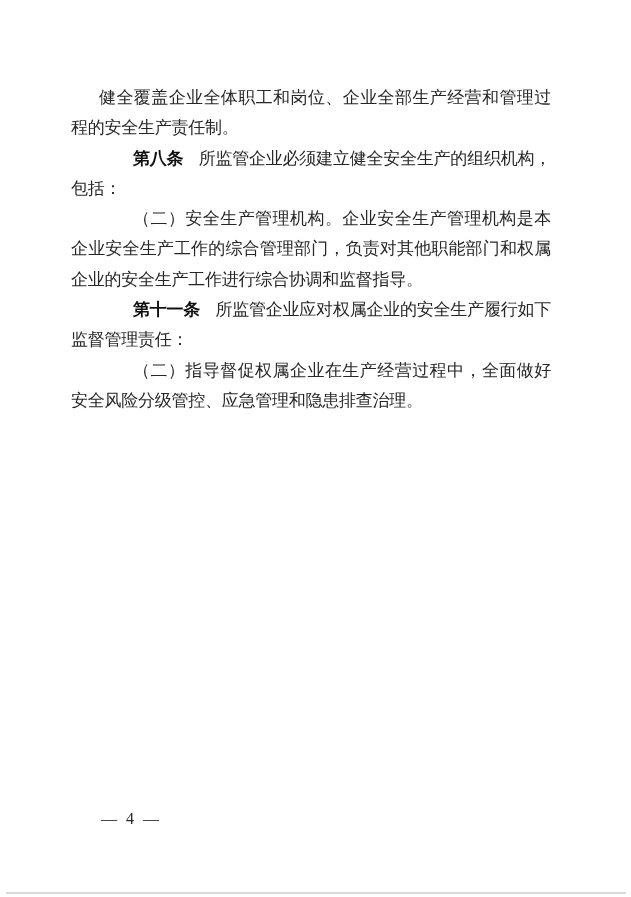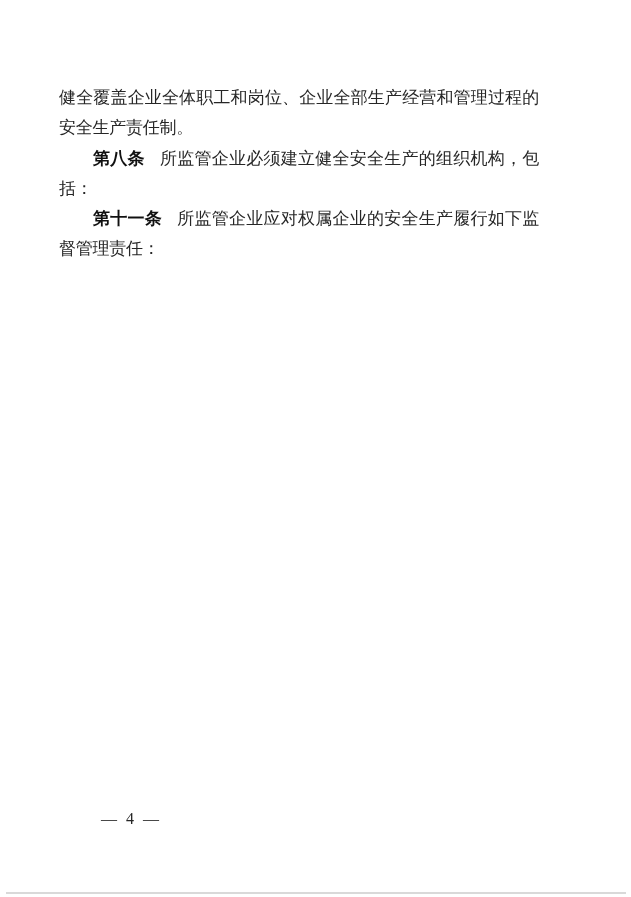--- a/index.html
+++ b/index.html
@@ -10,39 +10,40 @@
   .page {
     position: relative;
     width: 631px;
     height: 897px;
     background: #ffffff;
     overflow: hidden;
     font-family: "Liberation Serif", "DejaVu Serif", serif;
   }
   .content {
     position: absolute;
-    left: 59px;
+    left: 71px;
     top: 83px;
     width: 480px;
     font-size: 17px;
     line-height: 30.3px;
     letter-spacing: -0.25px;
     color: #262626;
     text-align: justify;
   }
   .para {
     margin: 0;
   }
   .para.indent {
     text-indent: 2em;
   }
   .lead {
     font-weight: bold;
     color: #111111;
     margin-right: 0.9em;
+    margin-left: 28px;
   }
   .lead:empty {
     margin-right: 0;
   }
   .page-number {
     position: absolute;
     left: 101px;
     top: 810px;
     font-size: 16px;
     letter-spacing: 2.5px;
@@ -61,25 +62,27 @@
 <body>
 
 <div class="page">
   <div class="content">
 
     <p class="para"><span class="lead"></span><span>健全覆盖企业全体职工和岗位、企业全部生产经营和管理过程的安全生产责任制。</span></p>
 
     <p class="para indent"><span class="lead">第八条</span><span>所监管企业必须建立健全安全生产的组织机构，包括：</span></p>
 
 
+    <p class="para indent"><span class="lead"></span><span>（二）安全生产管理机构。企业安全生产管理机构是本企业安全生产工作的综合管理部门，负责对其他职能部门和权属企业的安全生产工作进行综合协调和监督指导。</span></p>
 
 
 
     <p class="para indent"><span class="lead">第十一条</span><span>所监管企业应对权属企业的安全生产履行如下监督管理责任：</span></p>
 
 
+    <p class="para indent"><span class="lead"></span><span>（二）指导督促权属企业在生产经营过程中，全面做好安全风险分级管控、应急管理和隐患排查治理。</span></p>
 
   </div>
 
   <div class="page-number">— 4 —</div>
 
   <div class="bottom-divider"></div>
 </div>
 
 </body></html>

